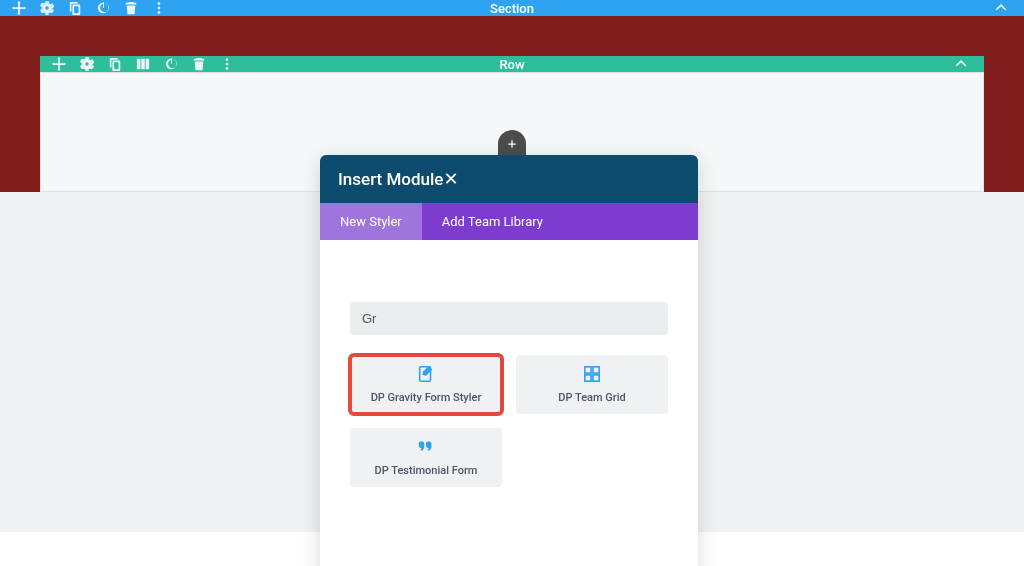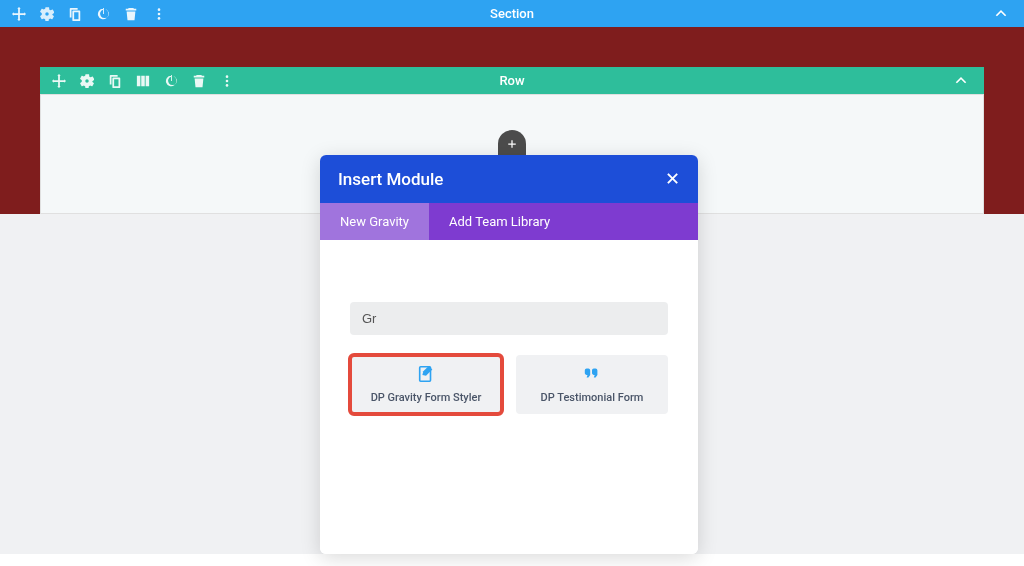--- a/index.html
+++ b/index.html
@@ -1,20 +1,20 @@
 <!DOCTYPE html>
 <html><head>
   <meta charset="utf-8">
   <style>
     * { margin: 0; padding: 0; box-sizing: border-box; }
     body { font-family: -apple-system, BlinkMacSystemFont, "Segoe UI", Roboto, sans-serif; background: #fff; width: 1024px; height: 566px; overflow: hidden; position: relative; }
     
     .section-bar {
       background: #29c4a9;
-      height: 27px;
+      height: 16px;
       width: 100%;
       display: flex;
       align-items: center;
       padding: 0 12px;
       position: relative;
     }
     .section-bar.blue { background: #2ea3f2; }
     .section-bar.teal { background: #2ebe9b; }
     
     .toolbar-icons { display: flex; gap: 14px; align-items: center; }
@@ -60,25 +60,24 @@
       top: 155px;
       width: 378px;
       background: #fff;
       box-shadow: 0 4px 20px rgba(0,0,0,0.15);
       border-radius: 6px;
       overflow: hidden;
       z-index: 10;
     }
     
     .modal-header {
-      background: #1d4ed8;
+      background: #0c4a6e;
       padding: 14px 18px;
       display: flex;
       align-items: center;
-      justify-content: space-between;
     }
     .modal-title { color: #fff; font-size: 17px; font-weight: 500; }
     .modal-close { color: #fff; font-size: 18px; cursor: pointer; line-height: 1; }
     
     .modal-tabs {
       display: flex;
       background: #7e3bd0;
     }
     .modal-tab {
       padding: 11px 20px;
@@ -238,37 +237,48 @@
       <path d="M7 2h2v5h5v2H9v5H7V9H2V7h5V2z"></path>
     </svg>
 </div>
 
 <div class="modal">
   <div class="modal-header">
     <div class="modal-title">Insert Module</div>
     <div class="modal-close">✕</div>
   </div>
   <div class="modal-tabs">
-    <div class="modal-tab active">New Gravity</div>
+    <div class="modal-tab active">New Styler</div>
     <div class="modal-tab">Add Team Library</div>
   </div>
   <div class="modal-body">
     <input class="search-input" value="Gr" style="">
     <div class="module-grid">
 
       <div class="module-tile highlight">
         <div class="module-icon">
           <svg viewBox="0 0 20 20">
               <rect class="blue-stroke" x="3" y="2" width="12" height="16" rx="1"></rect>
               <path class="blue-fill" d="M13 1l4 4-7 7-4-1 1-4z"></path>
             </svg>
         </div>
         <div class="module-label">DP Gravity Form Styler</div>
       </div>
 
+      <div class="module-tile">
+        <div class="module-icon">
+          <svg viewBox="0 0 20 20">
+              <rect class="blue-stroke" x="2" y="2" width="7" height="7"></rect>
+              <rect class="blue-stroke" x="11" y="2" width="7" height="7"></rect>
+              <rect class="blue-stroke" x="2" y="11" width="7" height="7"></rect>
+              <rect class="blue-stroke" x="11" y="11" width="7" height="7"></rect>
+            </svg>
+        </div>
+        <div class="module-label">DP Team Grid</div>
+      </div>
 
       <div class="module-tile">
         <div class="module-icon">
           <svg viewBox="0 0 20 20">
               <path class="blue-fill" d="M4 4c-1 0-2 1-2 2v3c0 1 1 2 2 2h1l-1 3h2l2-3V6c0-1-1-2-2-2H4zm8 0c-1 0-2 1-2 2v3c0 1 1 2 2 2h1l-1 3h2l2-3V6c0-1-1-2-2-2h-2z"></path>
             </svg>
         </div>
         <div class="module-label">DP Testimonial Form</div>
       </div>
 

